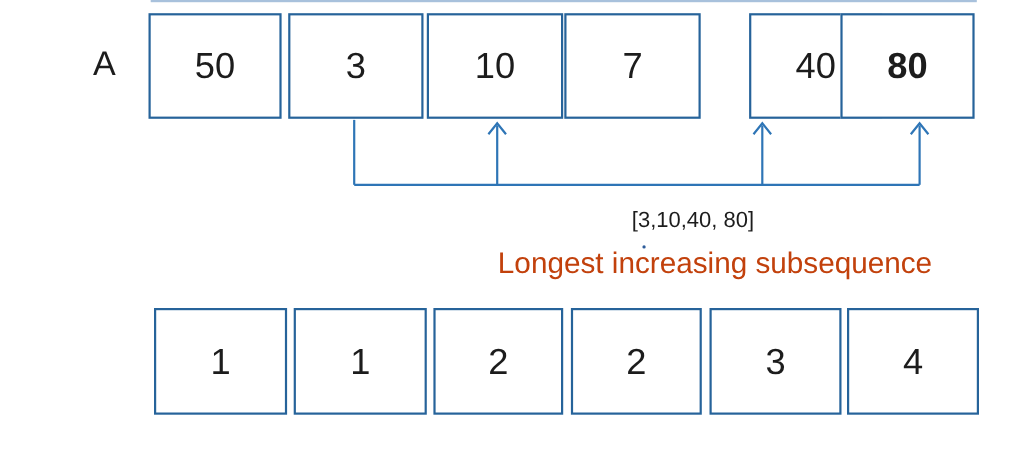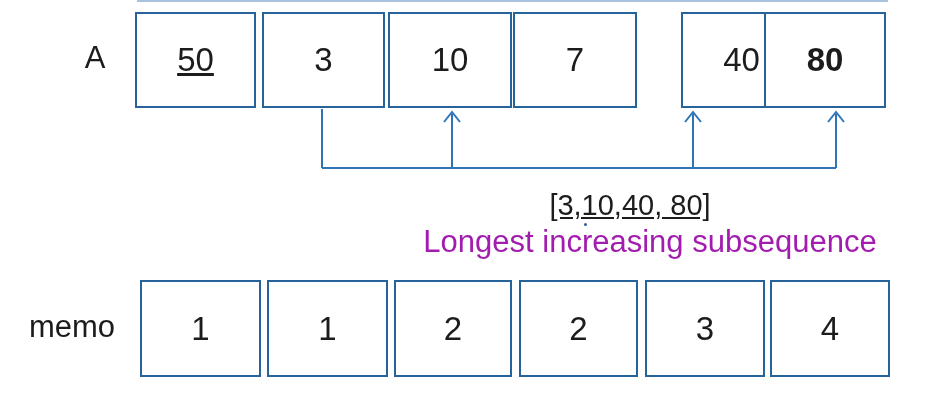--- a/index.html
+++ b/index.html
@@ -48,21 +48,21 @@
     border: 2px solid #26639A;
     background: #ffffff;
     display: flex;
     align-items: center;
     justify-content: center;
     font-size: 33px;
     color: #1c1c1c;
     box-sizing: border-box;
   }
   .row-a .cell { top: 12px; }
-  .row-a .c0 { left: 135px; width: 121px; text-decoration: underline; }
+  .row-a .c0 { left: 135px; width: 121px; }
   .row-a .c1 { left: 262px; width: 123px; }
   .row-a .c2 { left: 388px; width: 124px; }
   .row-a .c3 { left: 513px; width: 124px; }
   .row-a .c4 { left: 639px; width: 121px; margin-left: 42px; }
   .row-a .c5 { left: 764px; width: 122px; font-weight: bold; }
 
   .row-memo .cell { top: 280px; height: 97px; }
   .row-memo .c0 { left: 140px; width: 121px; }
   .row-memo .c1 { left: 267px; width: 121px; }
   .row-memo .c2 { left: 394px; width: 118px; }
@@ -77,33 +77,32 @@
     width: 937px;
     height: 409px;
     pointer-events: none;
   }
   .caption-seq {
     position: absolute;
     left: 480px;
     top: 189px;
     width: 300px;
     text-align: center;
-    font-size: 29px;
+    font-size: 20px;
     color: #1c1c1c;
     white-space: nowrap;
-    text-decoration: underline;
   }
   .caption-lis {
     position: absolute;
     left: 400px;
     top: 224px;
     width: 500px;
     text-align: center;
-    font-size: 31px;
-    color: #a21caf;
+    font-size: 27px;
+    color: #c2410c;
     white-space: nowrap;
   }
   .stray-dot {
     position: absolute;
     left: 584px;
     top: 223px;
     width: 3px;
     height: 3px;
     border-radius: 50%;
     background: #2e5c9a;
@@ -142,21 +141,20 @@
 
       <path d="M836,168 V114"></path>
       <path d="M828,122 L836,112 L844,122"></path>
     </g>
   </svg>
 
   <div class="caption-seq">[3,10,40, 80]</div>
   <div class="stray-dot"></div>
   <div class="caption-lis">Longest increasing subsequence</div>
 
-  <div class="row-label label-memo">memo</div>
 
   <div class="row-memo">
     <div class="cell c0">1</div>
     <div class="cell c1">1</div>
     <div class="cell c2">2</div>
     <div class="cell c3">2</div>
     <div class="cell c4">3</div>
     <div class="cell c5">4</div>
   </div>
 

